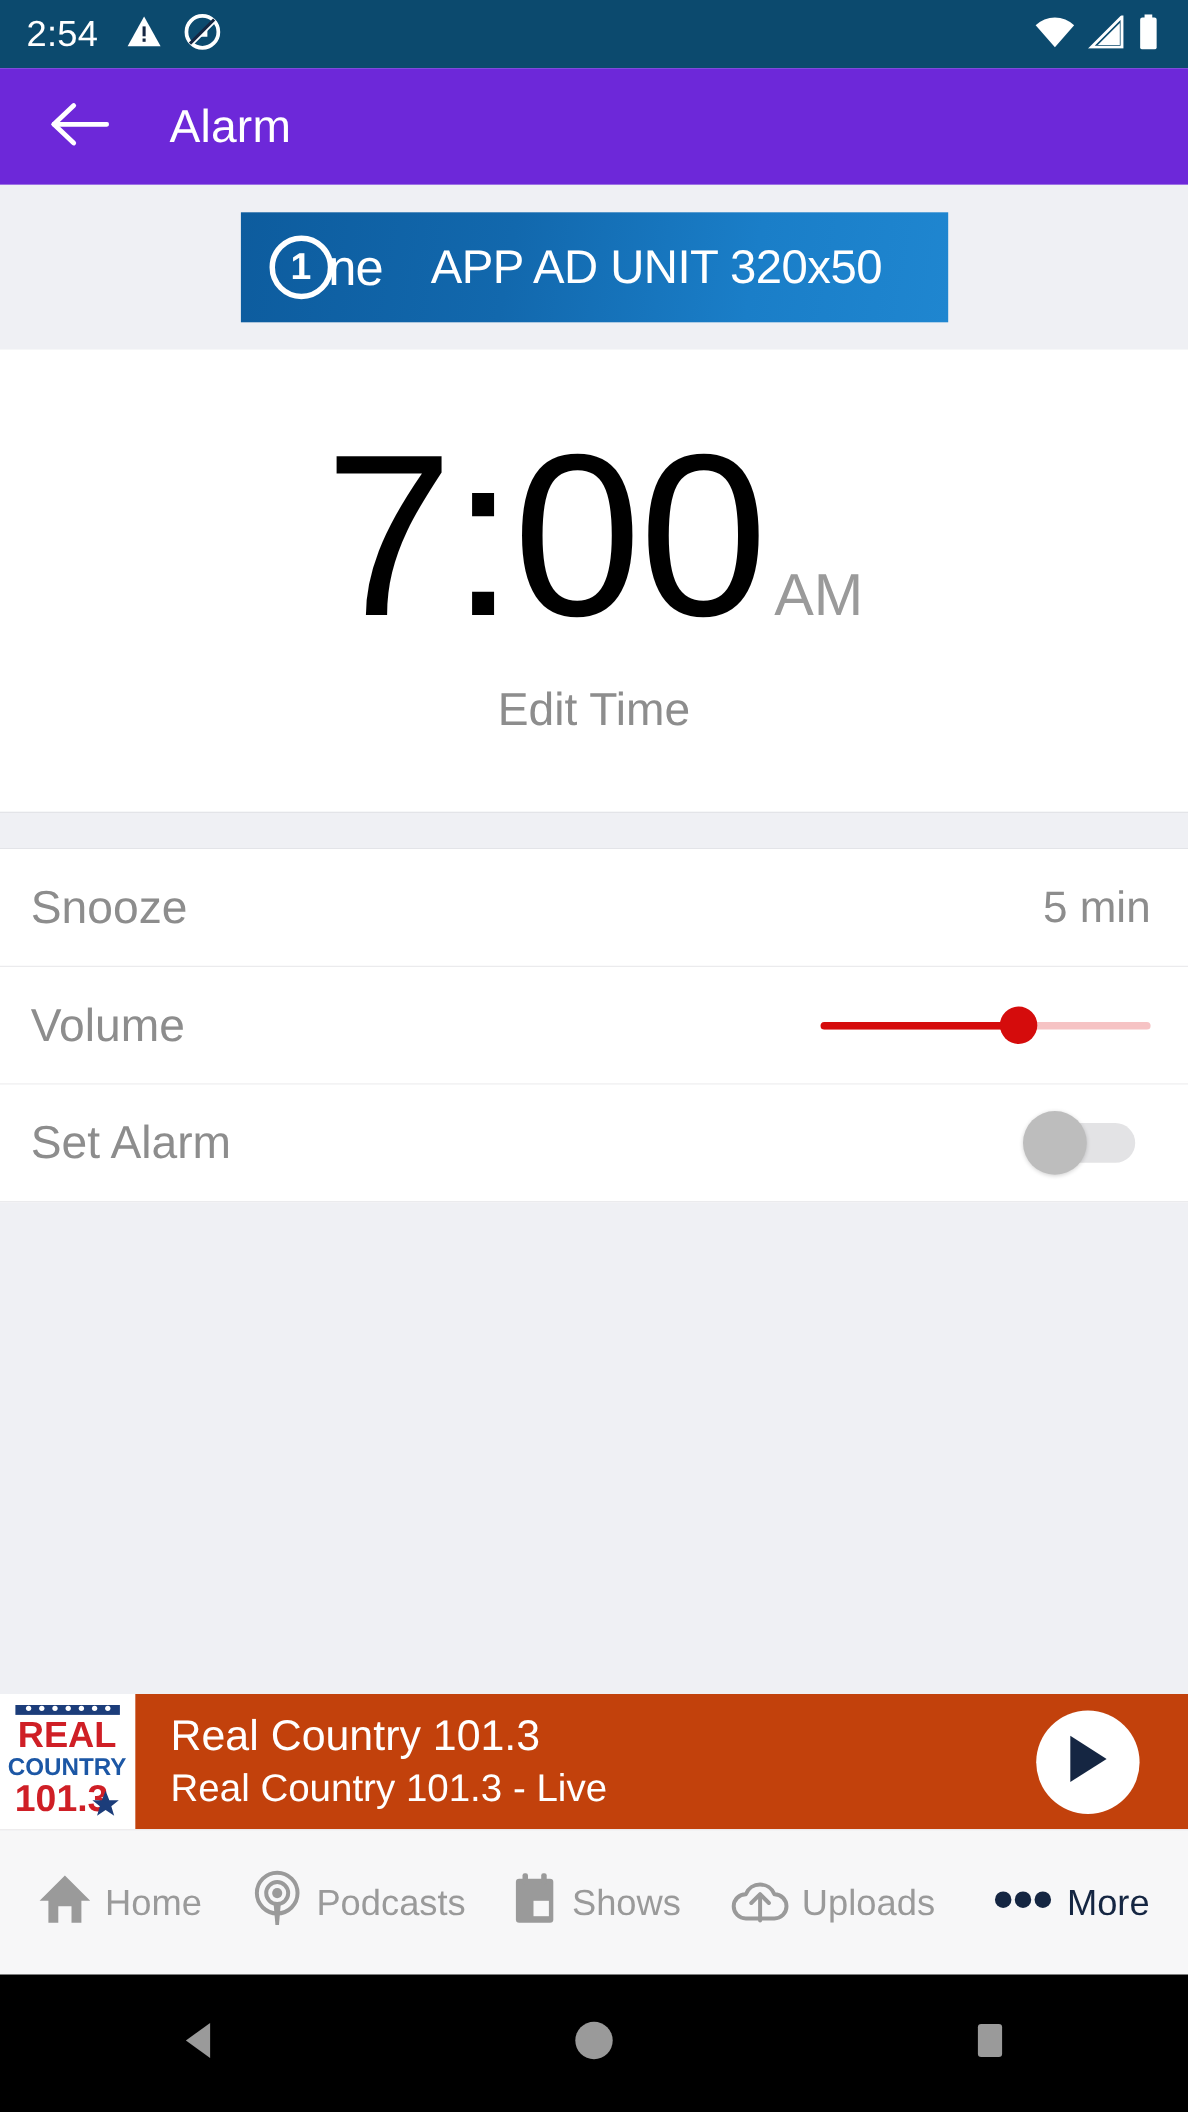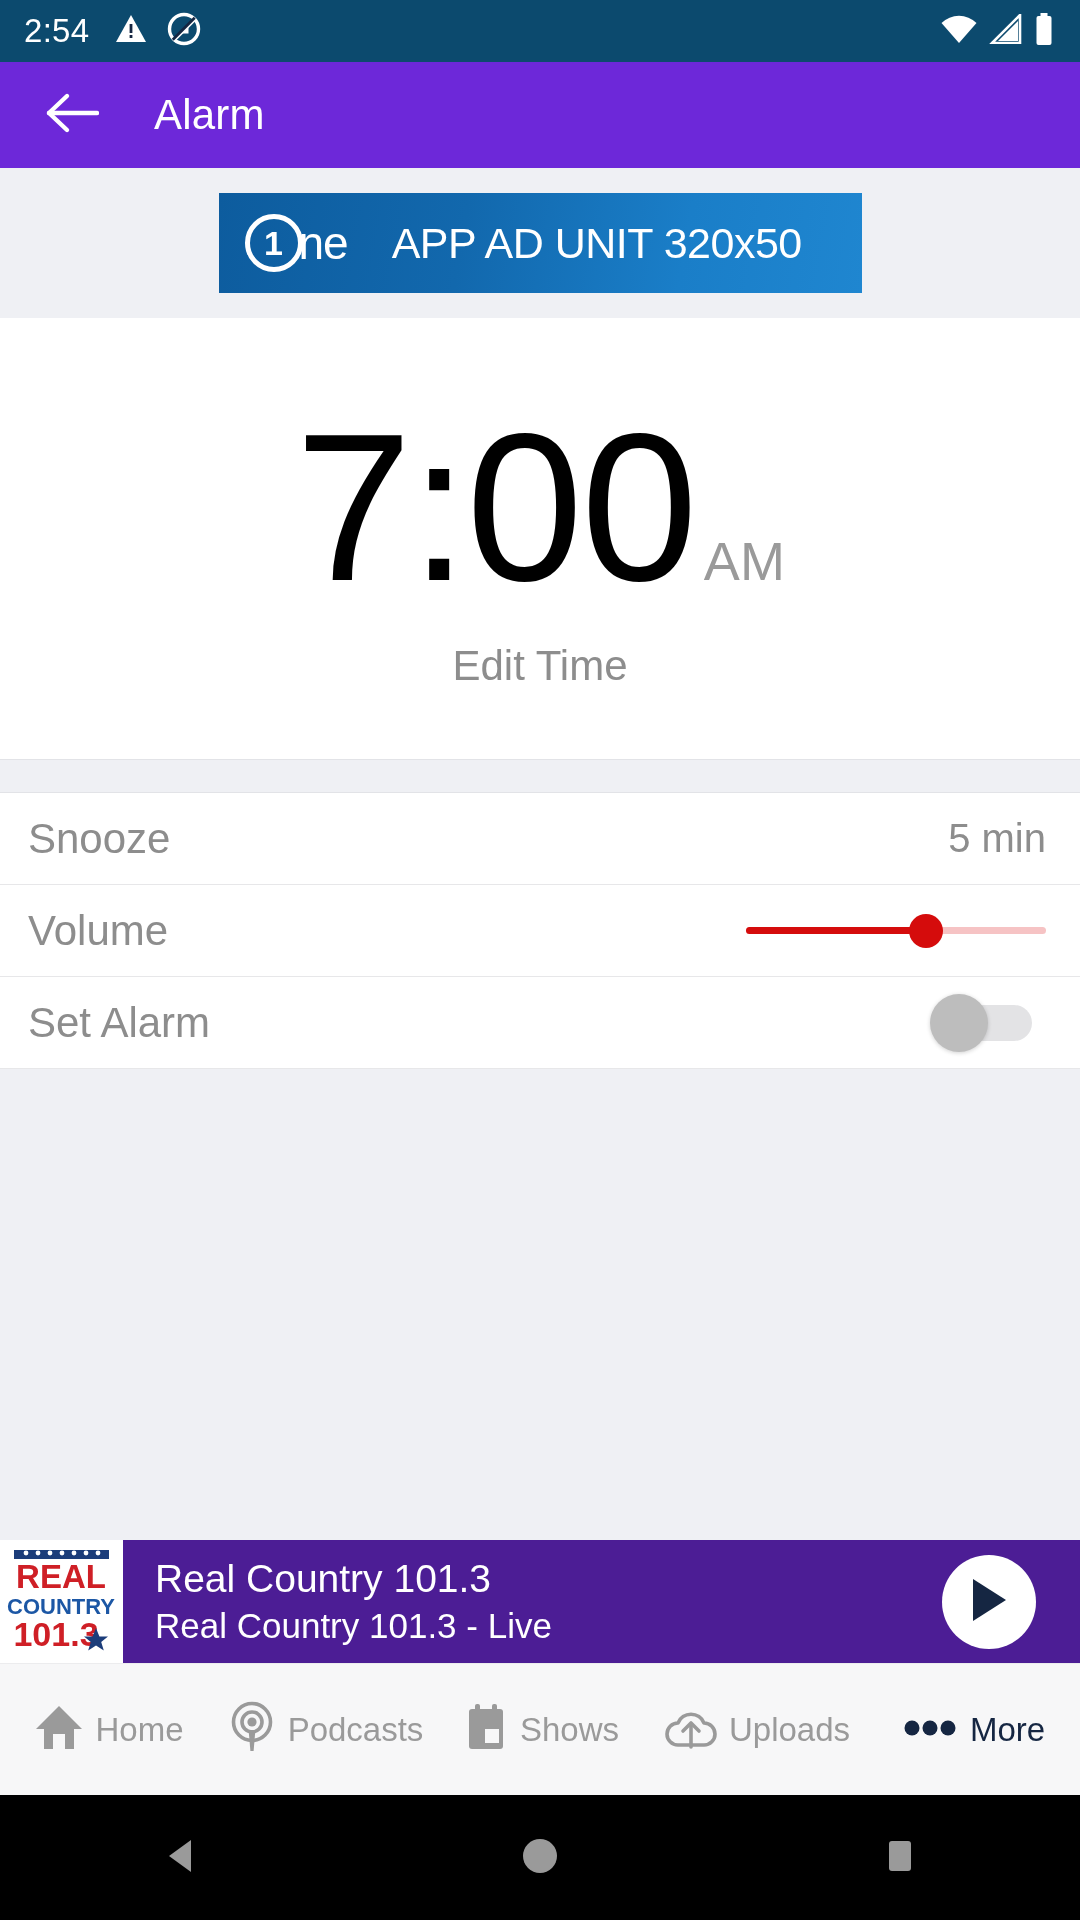--- a/index.html
+++ b/index.html
@@ -87,21 +87,20 @@
     filter: blur(0.35px);
     white-space: nowrap;
   }
 
   
   .content {
     flex: 1 1 auto;
     background: #ffffff;
     display: flex; flex-direction: column;
     min-height: 0;
-    margin-top: 21px;
   }
   .time-area {
     background: #ffffff;
     height: 420px;
     display: flex; flex-direction: column;
     align-items: center; justify-content: center;
     flex: 0 0 auto;
   }
   .time-row {
     display: flex; align-items: baseline;
@@ -124,21 +123,21 @@
 
   .gap-strip {
     background: #eff0f4;
     height: 34px; flex: 0 0 auto;
     border-top: 1px solid #e2e3e7;
     border-bottom: 1px solid #e2e3e7;
   }
 
   .settings-list { background: #ffffff; flex: 0 0 auto; }
   .setting-row {
-    height: 92px;
+    height: 107px;
     display: flex; align-items: center;
     padding: 0 34px 0 28px;
     border-bottom: 1px solid #e7e7e9;
     background: #ffffff;
     cursor: pointer;
   }
   .setting-label {
     font-size: 42px; color: #8d8d8d; font-weight: 400;
   }
   .setting-value {
@@ -187,21 +186,21 @@
     width: 58px; height: 58px; border-radius: 50%;
     background: #bdbdbd;
     box-shadow: 0 1px 4px rgba(0,0,0,.18);
   }
 
   .filler { flex: 1 1 auto; background: #eff0f4; min-height: 0; }
 
   
   .player-bar {
     height: 123px;
-    background: #4c1d95;
+    background: #c2410c;
     display: flex; align-items: center;
     flex: 0 0 auto;
   }
   .player-art {
     width: 123px; height: 123px;
     background: #ffffff;
     display: flex; align-items: center; justify-content: center;
     flex: 0 0 auto;
     overflow: hidden;
   }

